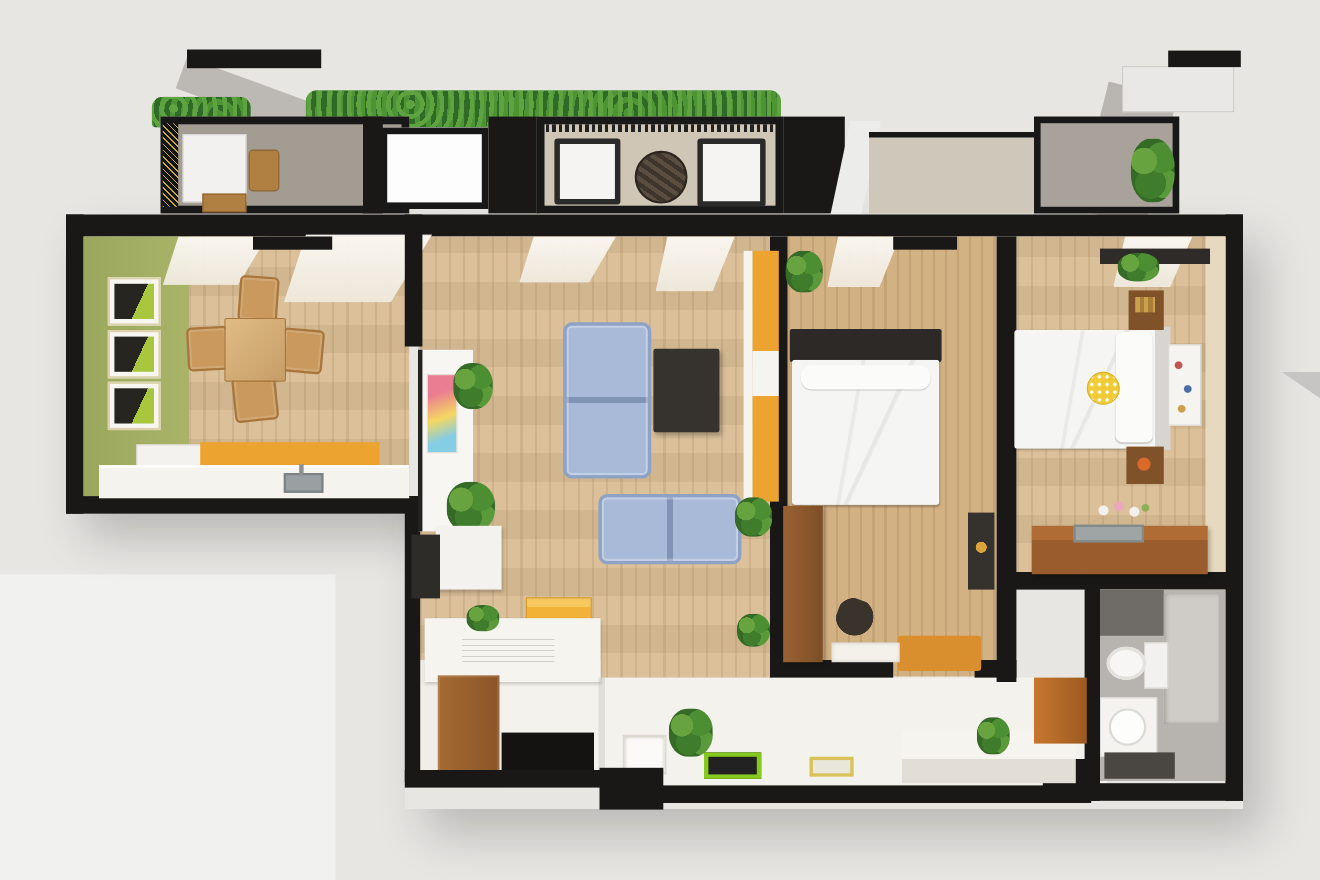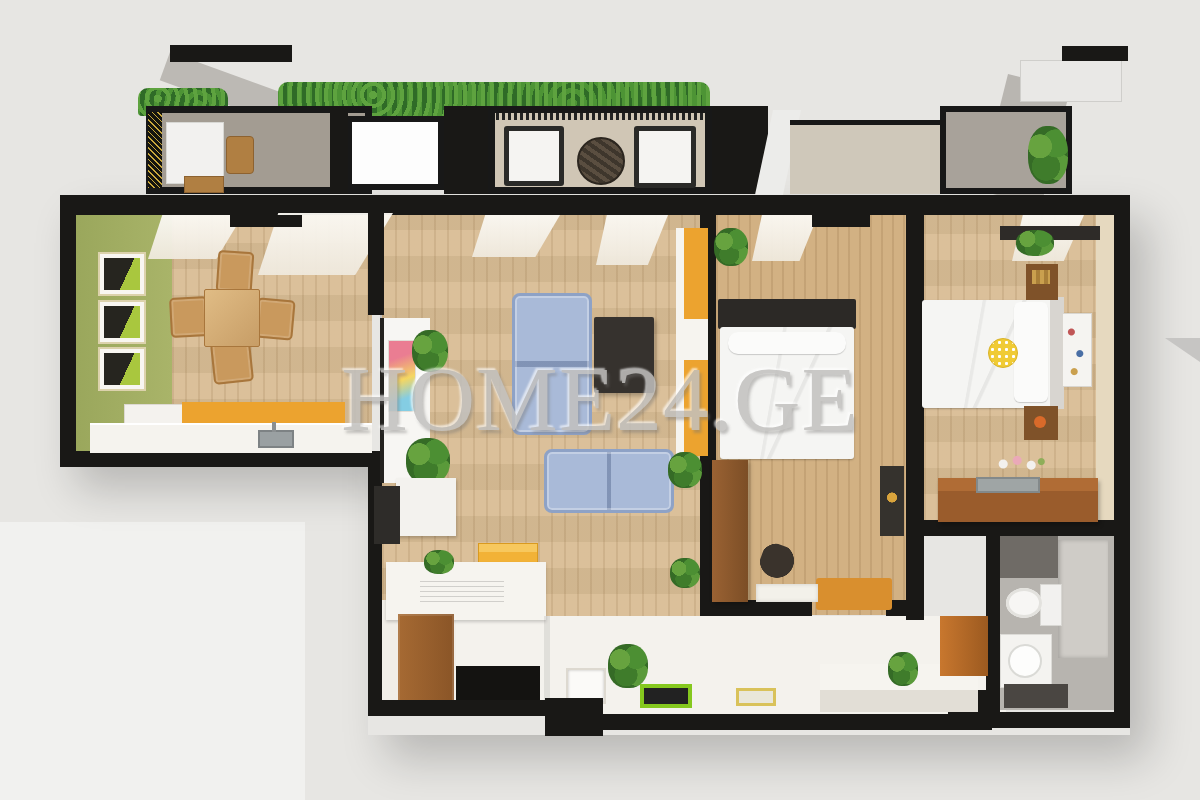--- a/index.html
+++ b/index.html
@@ -189,16 +189,15 @@
   <div class="a" style="left:736px;top:688px;width:40px;height:18px;background:#e9e7da;border:3px solid #d9c25a;box-sizing:border-box;"></div>
   <div class="a" style="left:820px;top:664px;width:158px;height:48px;background:linear-gradient(180deg,#f6f4ef 0 55%,#e2ded6 55%);"></div>
   <div class="a plant" style="left:888px;top:652px;width:30px;height:34px;"></div>
   <div class="a" style="left:940px;top:616px;width:48px;height:60px;background:linear-gradient(90deg,#c8772e,#9c5a20);"></div>
 
   <div class="a wall" style="left:368px;top:700px;width:186px;height:16px;"></div>
   <div class="a wall" style="left:545px;top:698px;width:58px;height:38px;"></div>
   <div class="a wall" style="left:600px;top:714px;width:392px;height:16px;"></div>
   <div class="a wall" style="left:986px;top:712px;width:144px;height:16px;"></div>
 
-  <div class="a watermark">HOME24.GE</div>
   <div class="a" style="left:1165px;top:338px;width:35px;height:24px;background:#c6c5c3;clip-path:polygon(0 0,100% 0,100% 100%);"></div>
 
 </div>
 
 </body></html>

